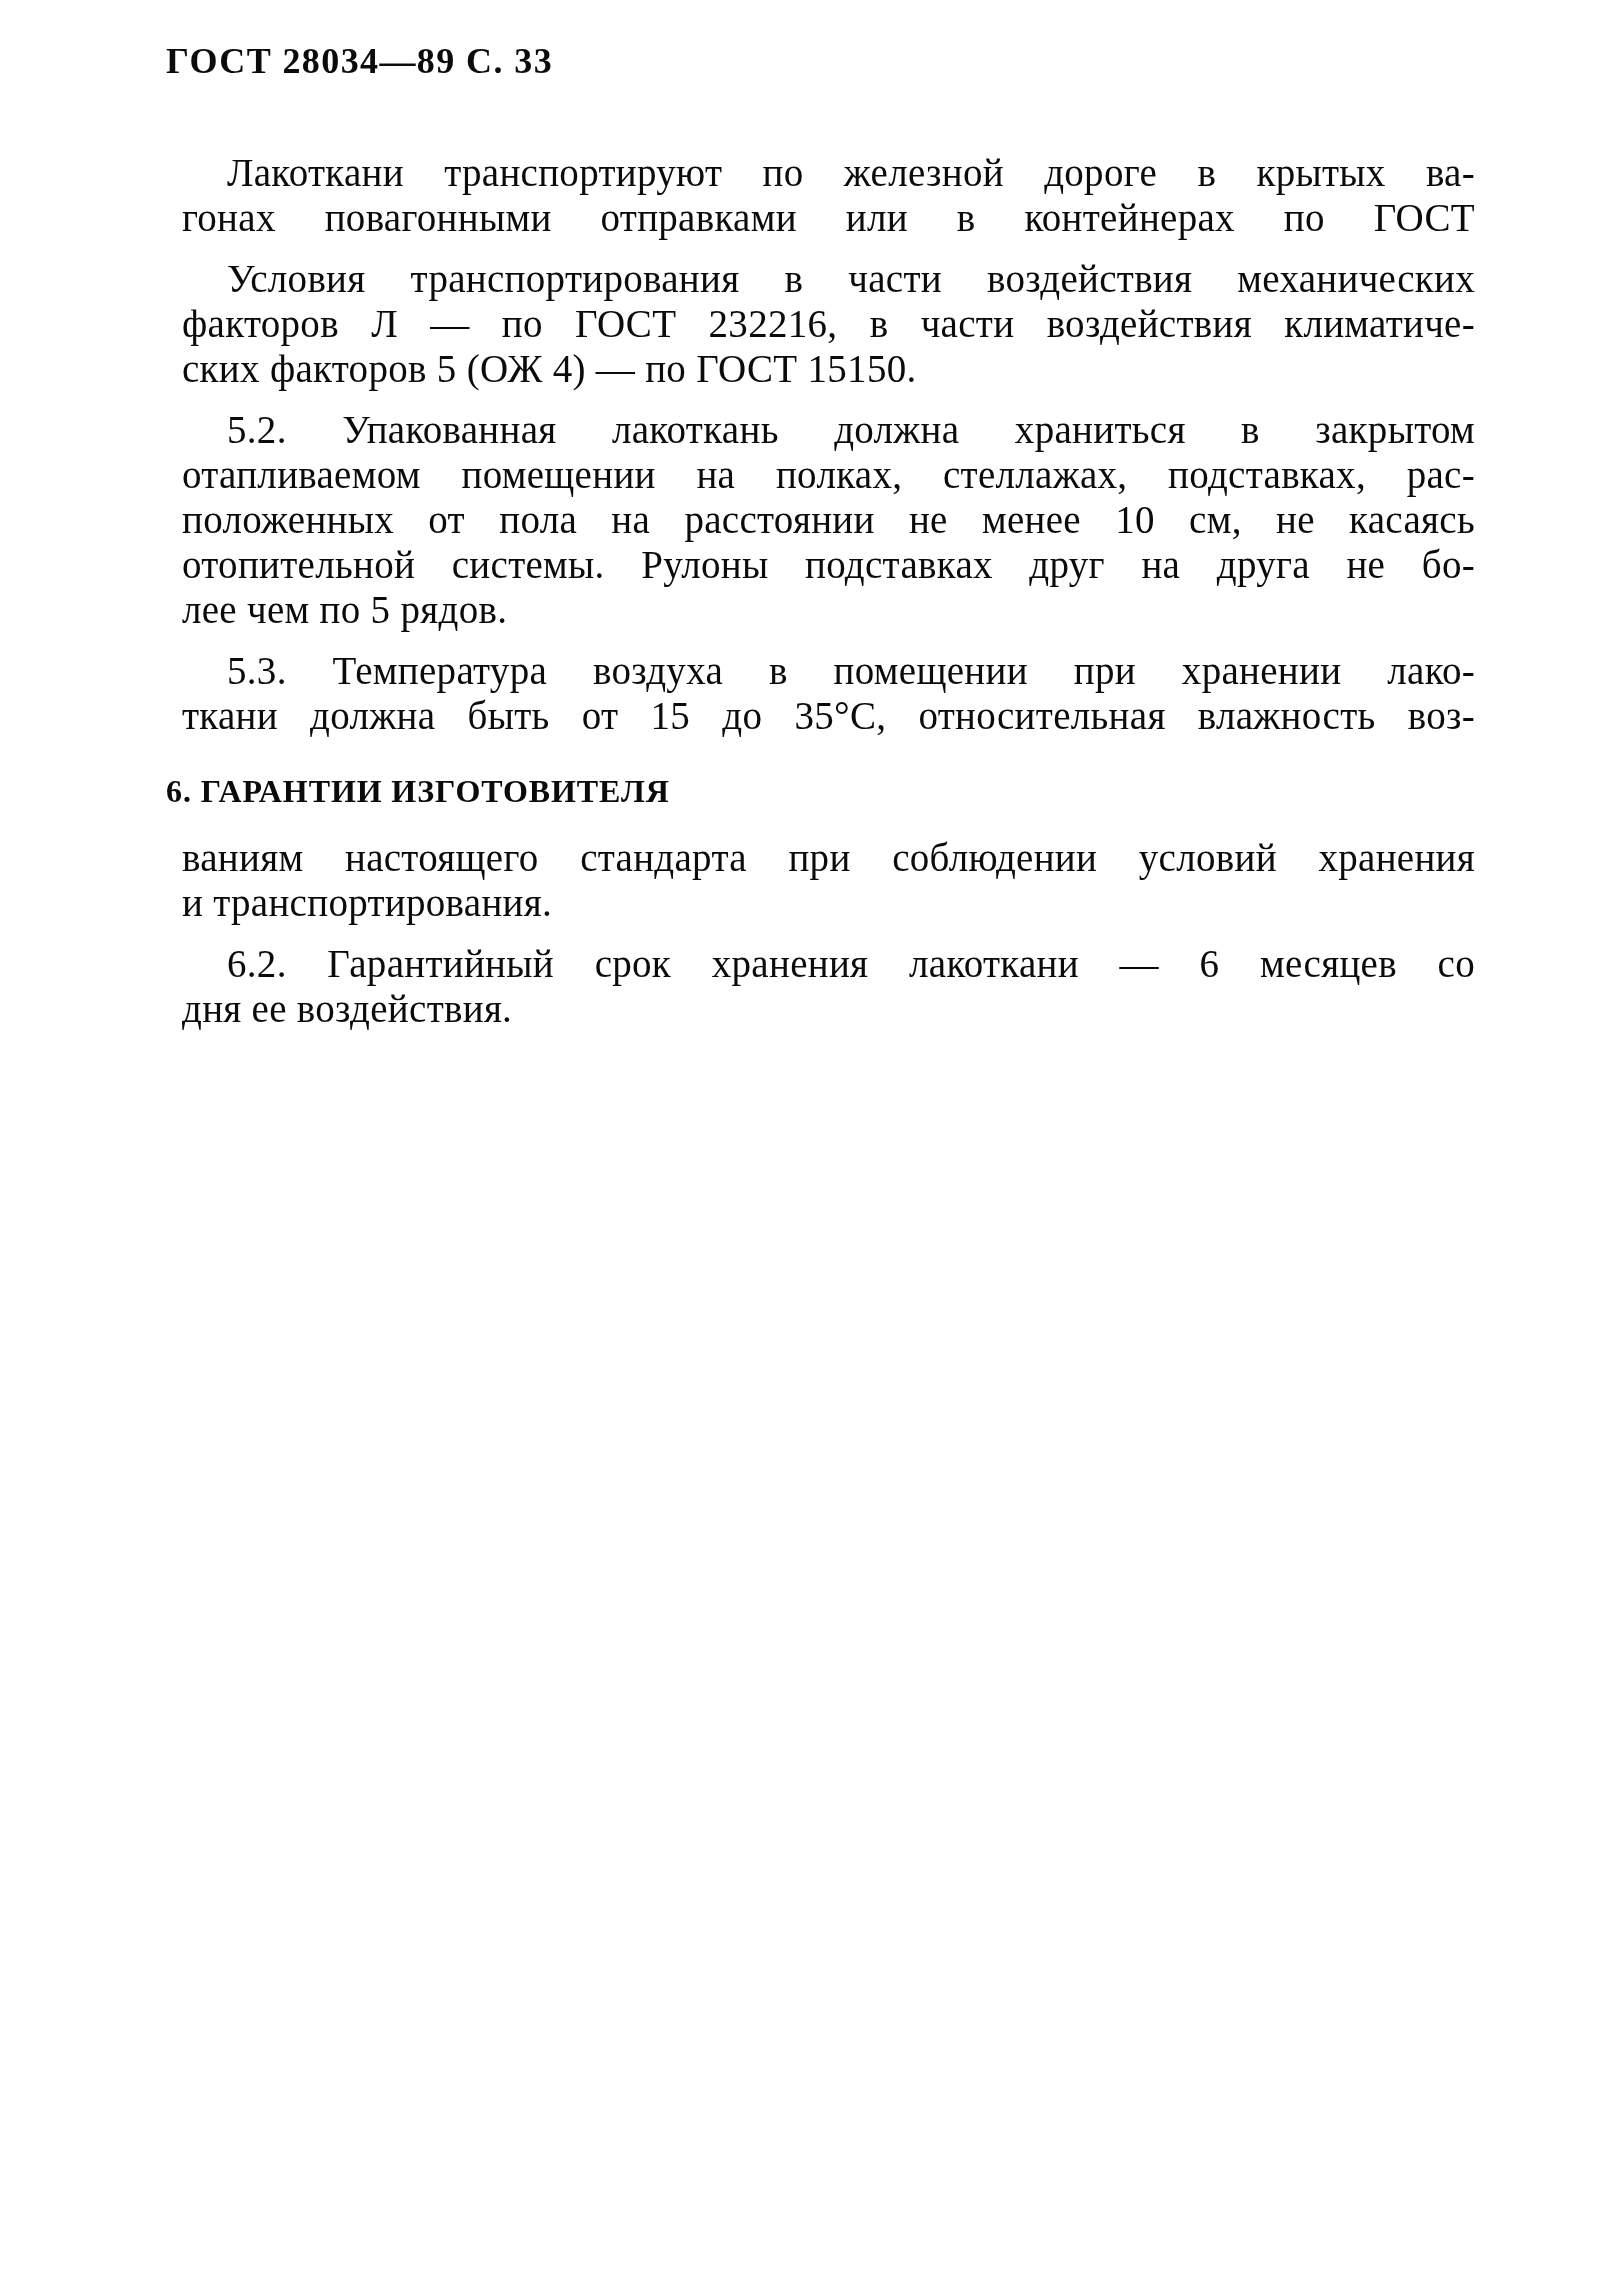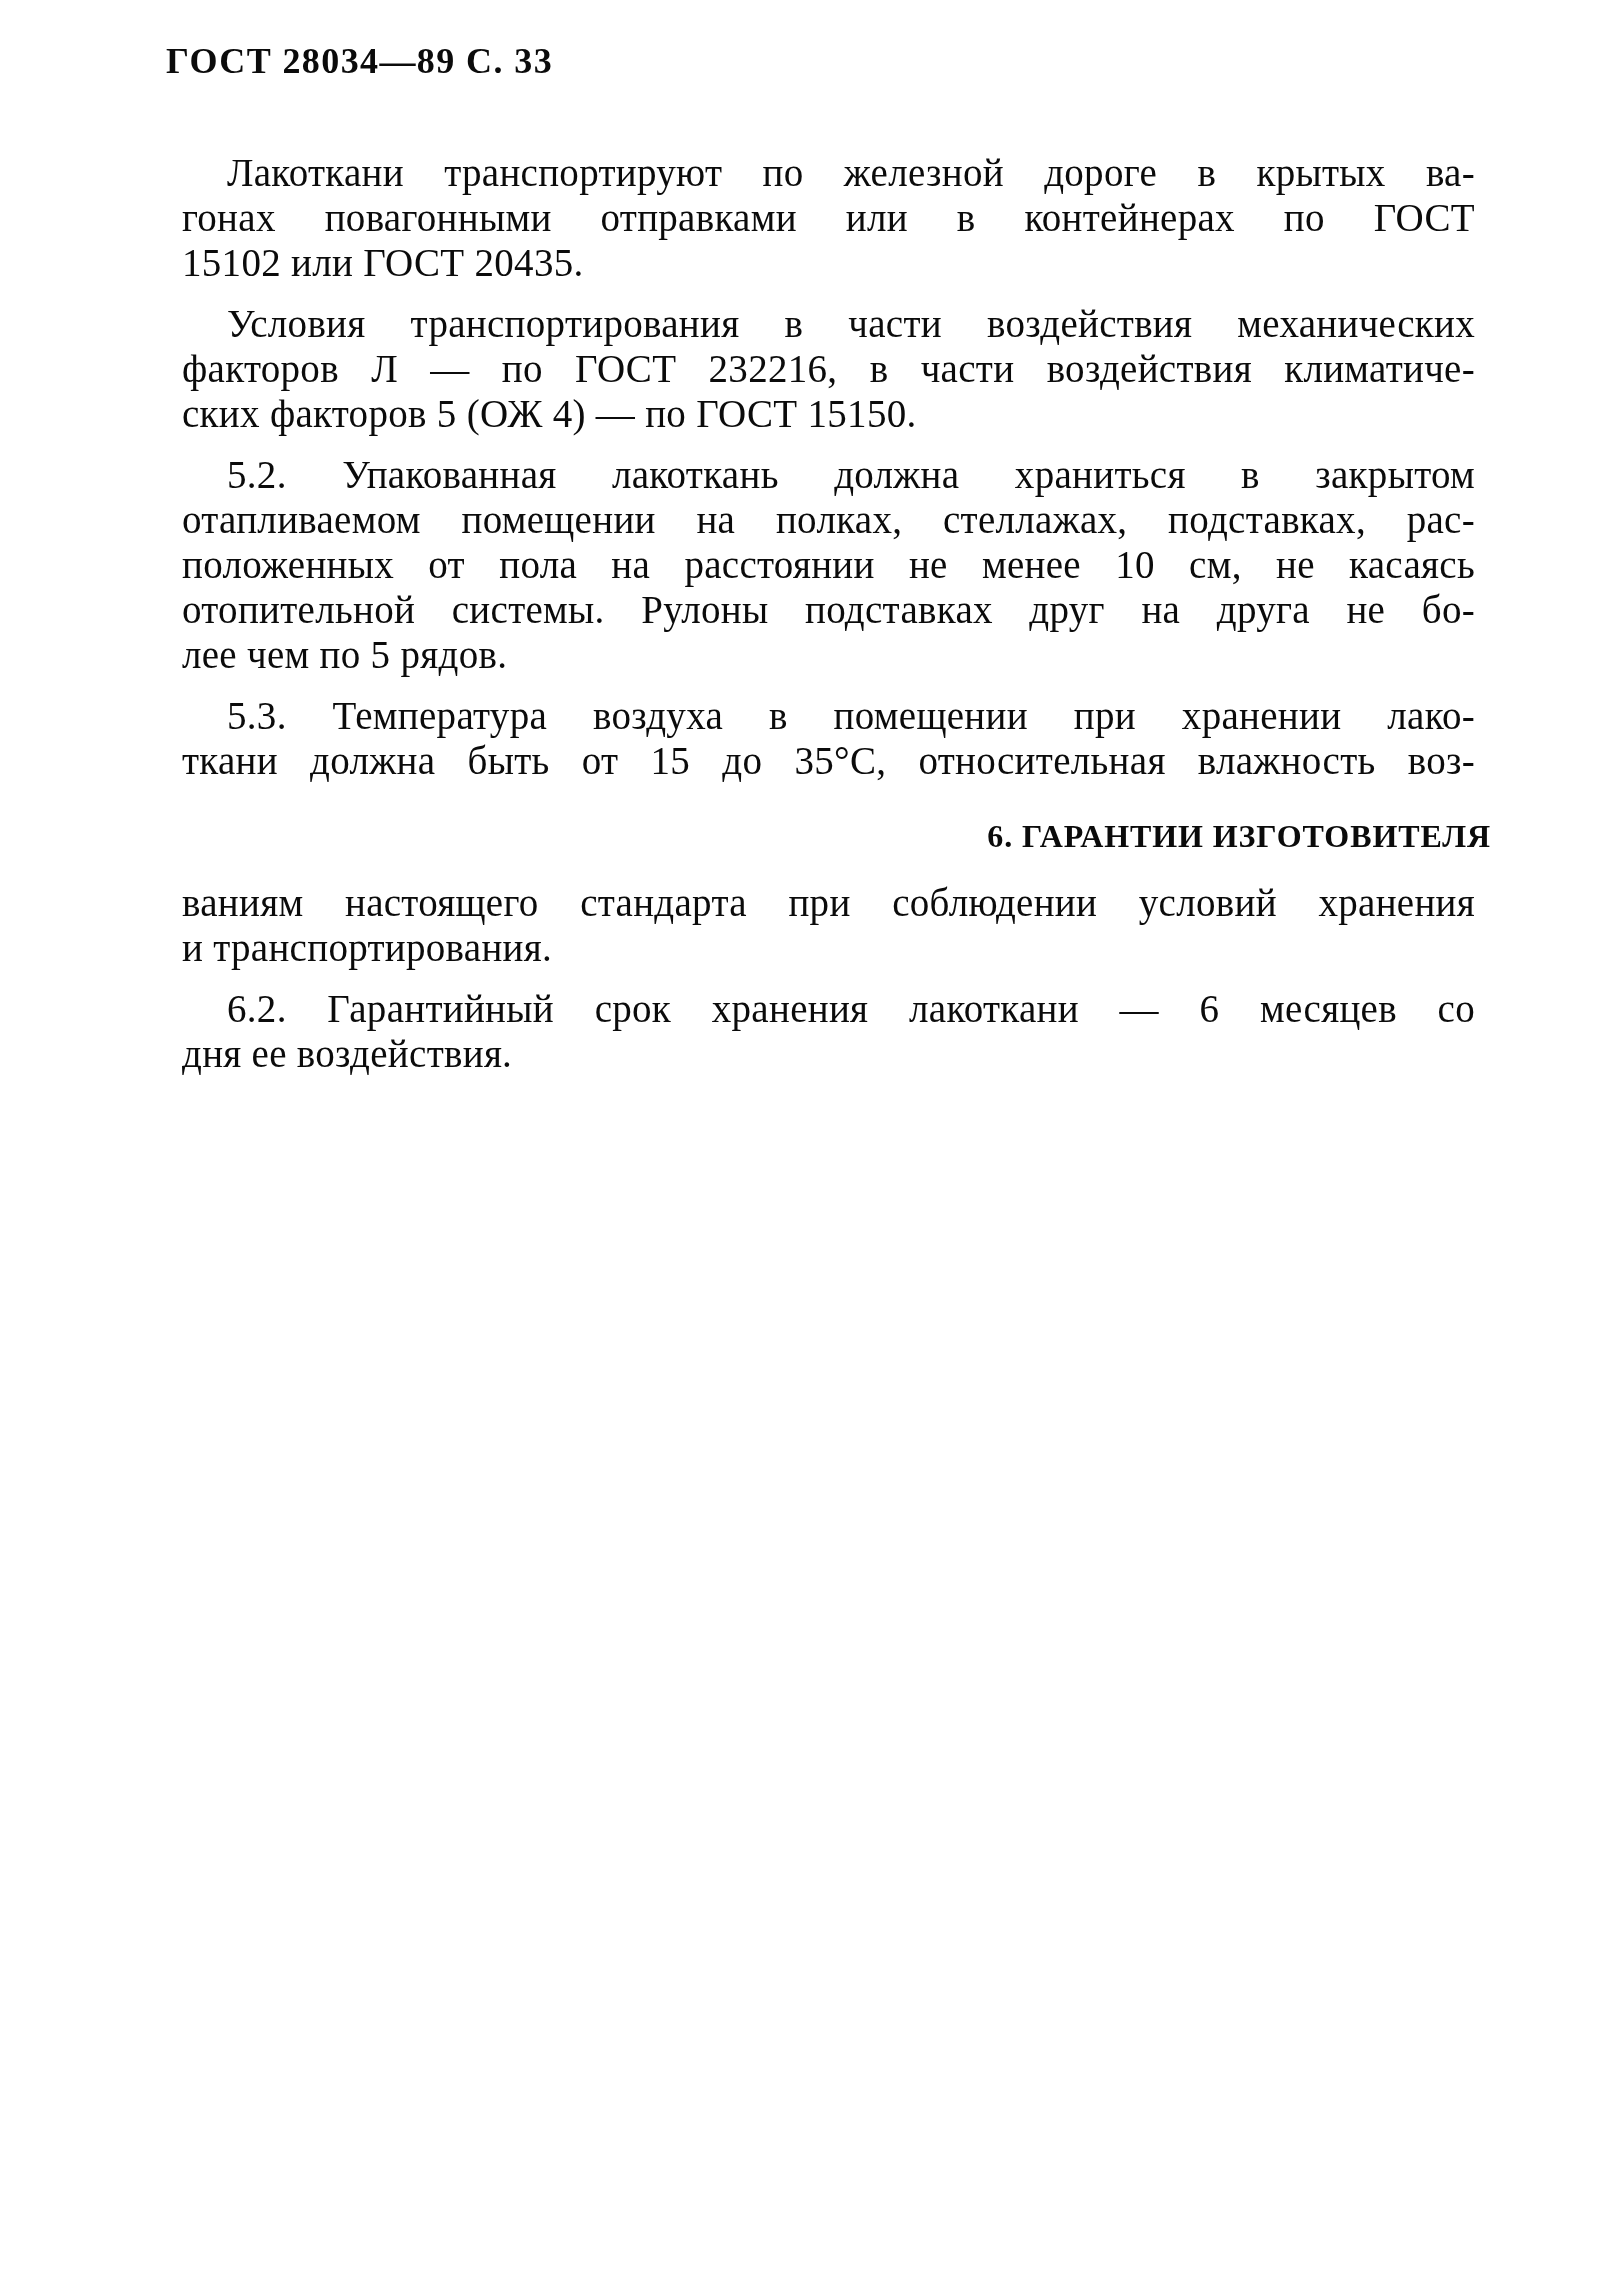--- a/index.html
+++ b/index.html
@@ -47,40 +47,39 @@
       min-height: 45px;
     }
     .line.first {
       text-indent: 45px;
     }
     .line.last {
       text-align-last: left;
     }
     .section-heading {
       margin: 34px 0 24.6px 0;
-      text-align: right;
+      text-align: left;
       font-weight: 700;
       font-size: 32px;
       letter-spacing: 0.9px;
       line-height: 38px;
     }
   </style>
 </head>
 <body>
 
 <div class="page">
 
   <div class="running-header">ГОСТ 28034—89 С. 33</div>
 
   <div class="content">
 
     <div class="para">
       <div class="line first">Лакоткани транспортируют по железной дороге в крытых ва-</div>
       <div class="line">гонах повагонными отправками или в контейнерах по ГОСТ</div>
-      <div class="line last">15102 или ГОСТ 20435.</div>
     </div>
 
     <div class="para">
       <div class="line first">Условия транспортирования в части воздействия механических</div>
       <div class="line">факторов Л — по ГОСТ 232216, в части воздействия климатиче-</div>
       <div class="line last">ских факторов 5 (ОЖ 4) — по ГОСТ 15150.</div>
     </div>
 
     <div class="para">
       <div class="line first">5.2. Упакованная лакоткань должна храниться в закрытом</div>

